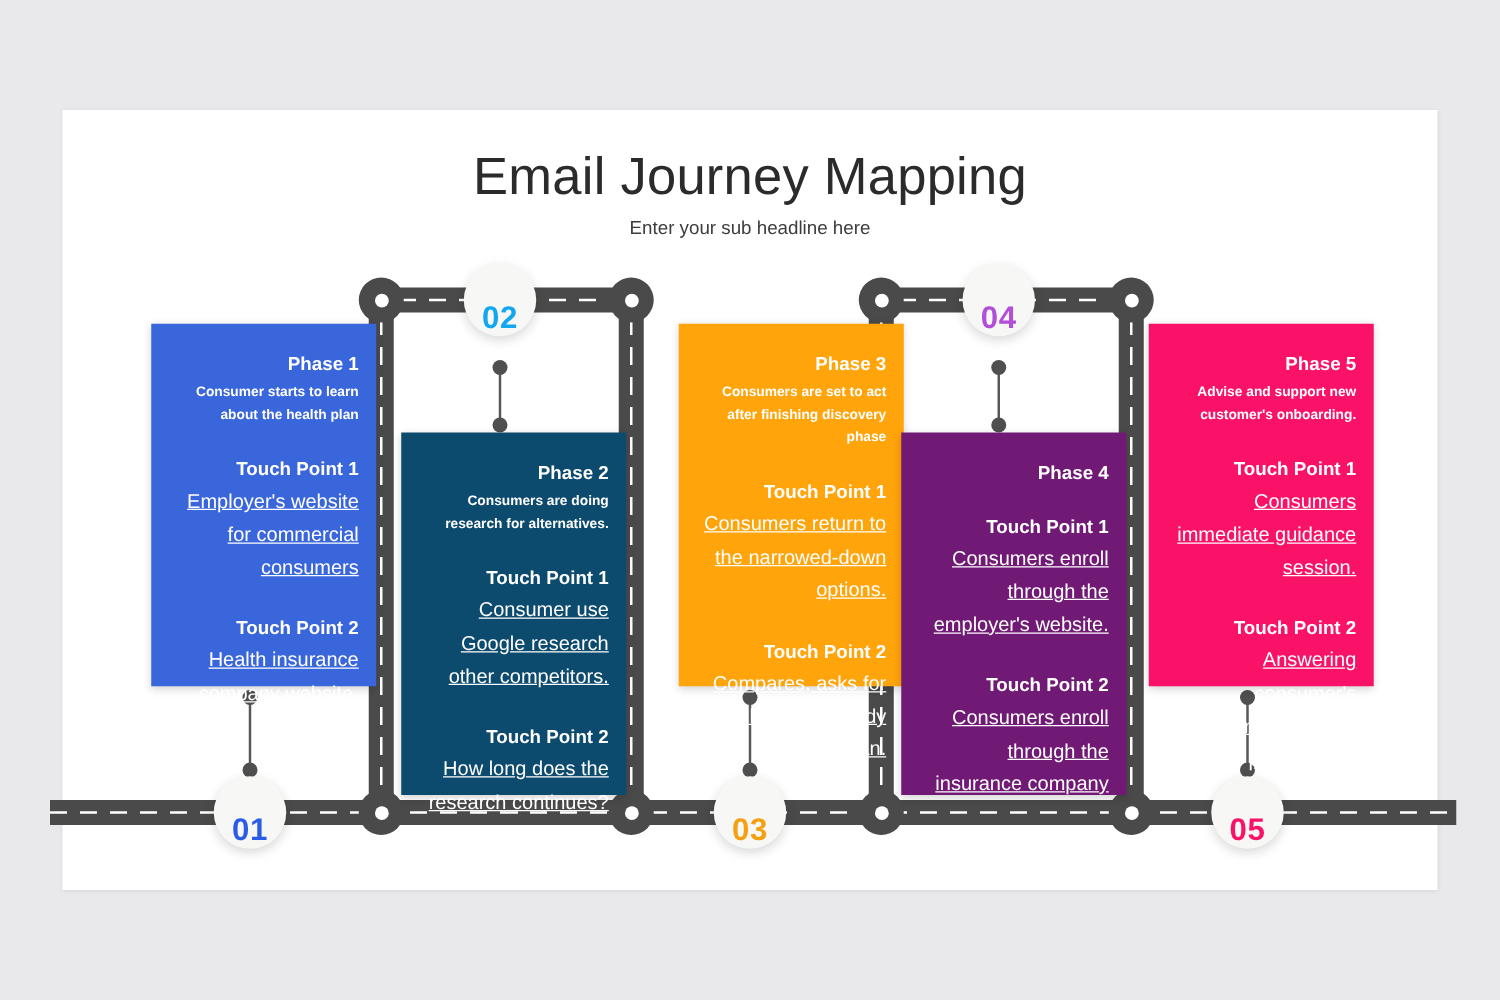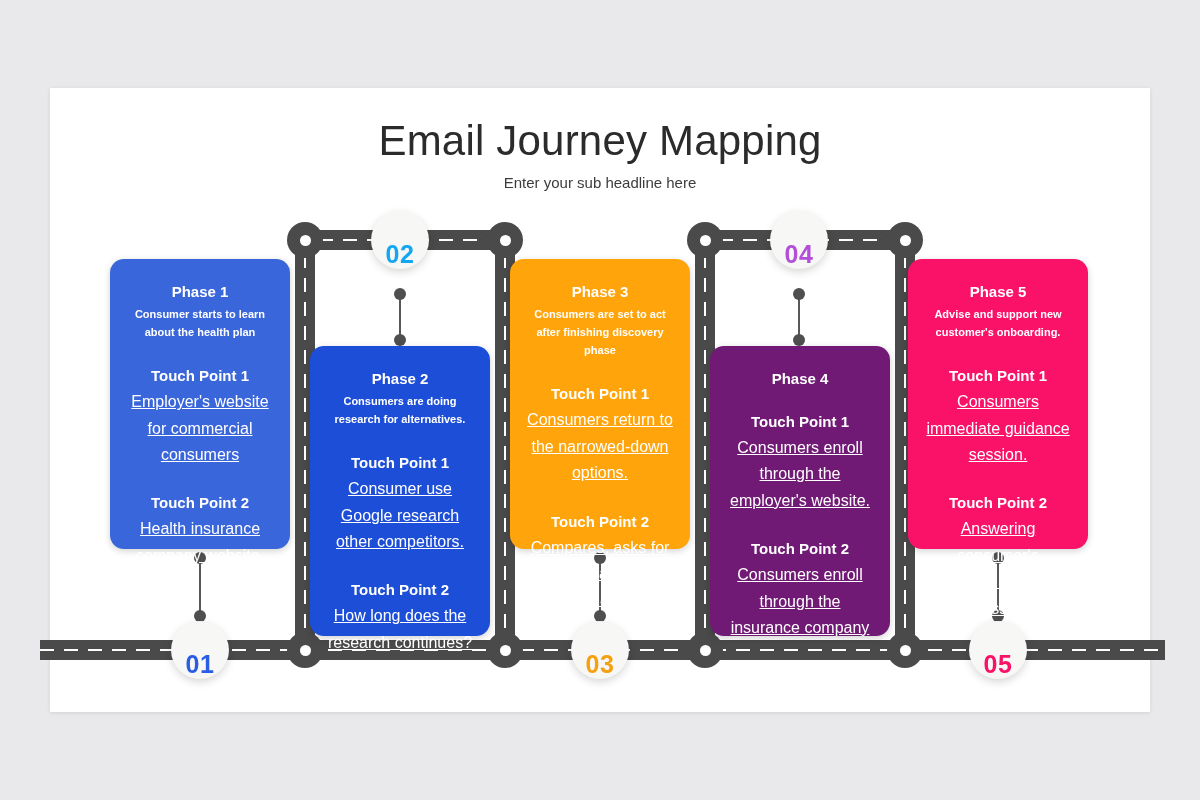--- a/index.html
+++ b/index.html
@@ -69,24 +69,24 @@
   }
   .pin .dot{
     position:absolute;left:0;width:12px;height:12px;border-radius:50%;
     background:#4f4f4f;
   }
   .pin .dot.top{top:0;}
   .pin .dot.bot{bottom:0;}
 
   
   .card{
-    position:absolute;width:180px;border-radius:14px;
+    position:absolute;width:180px;border-radius:0;
     box-shadow:0 2px 7px rgba(0,0,0,.18);
     padding:24px 14px 22px;box-sizing:border-box;
-    text-align:center;color:#ffffff;
+    text-align:right;color:#ffffff;margin-left:11px;
   }
   .card .ph-title{font-size:15px;font-weight:700;margin:0 0 5px;}
   .card .ph-desc{font-size:11px;font-weight:700;line-height:1.65;margin:0;}
   .card .tp-title{font-size:15px;font-weight:700;margin:26px 0 5px;}
   .card .tp-desc{font-size:16px;font-weight:400;line-height:1.65;margin:0;text-decoration:underline;}
 </style>
 </head>
 <body>
 
 <div id="stage">
@@ -165,30 +165,30 @@
 
   <div class="card" style="left:110px;top:259px;height:290px;background:#3a66db;">
     <div class="ph-title">Phase 1</div>
     <div class="ph-desc">Consumer starts to learn about the health plan</div>
     <div class="tp-title">Touch Point 1</div>
     <div class="tp-desc">Employer's website for commercial consumers</div>
     <div class="tp-title">Touch Point 2</div>
     <div class="tp-desc">Health insurance company website.</div>
   </div>
 
-  <div class="card" style="left:310px;top:346px;height:290px;background:#1d4ed8;">
+  <div class="card" style="left:310px;top:346px;height:290px;background:#0c4a6e;">
     <div class="ph-title">Phase 2</div>
     <div class="ph-desc">Consumers are doing research for alternatives.</div>
     <div class="tp-title">Touch Point 1</div>
     <div class="tp-desc">Consumer use Google research other competitors.</div>
     <div class="tp-title">Touch Point 2</div>
     <div class="tp-desc">How long does the research continues?</div>
   </div>
 
-  <div class="card" style="left:510px;top:259px;height:290px;background:#ffa40a;">
+  <div class="card" style="left:532px;top:259px;height:290px;background:#ffa40a;">
     <div class="ph-title">Phase 3</div>
     <div class="ph-desc">Consumers are set to act after finishing discovery phase</div>
     <div class="tp-title">Touch Point 1</div>
     <div class="tp-desc">Consumers return to the narrowed-down options.</div>
     <div class="tp-title">Touch Point 2</div>
     <div class="tp-desc">Compares, asks for feedback and ready to buy a plan.</div>
   </div>
 
   <div class="card" style="left:710px;top:346px;height:290px;background:#701a75;">
     <div class="ph-title">Phase 4</div>

